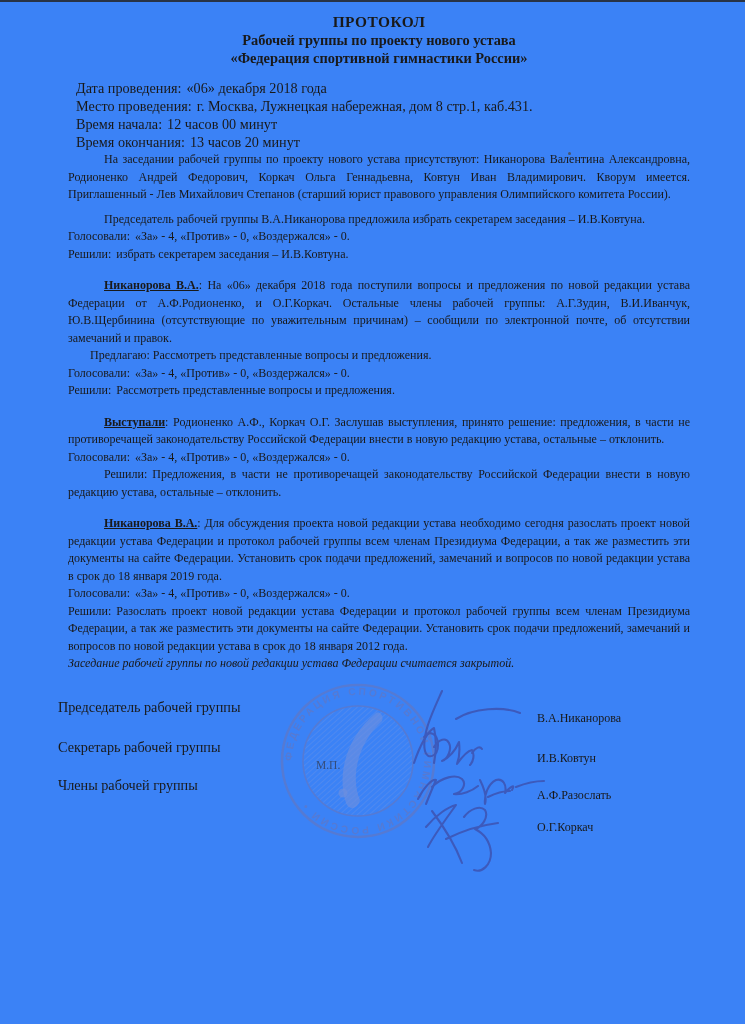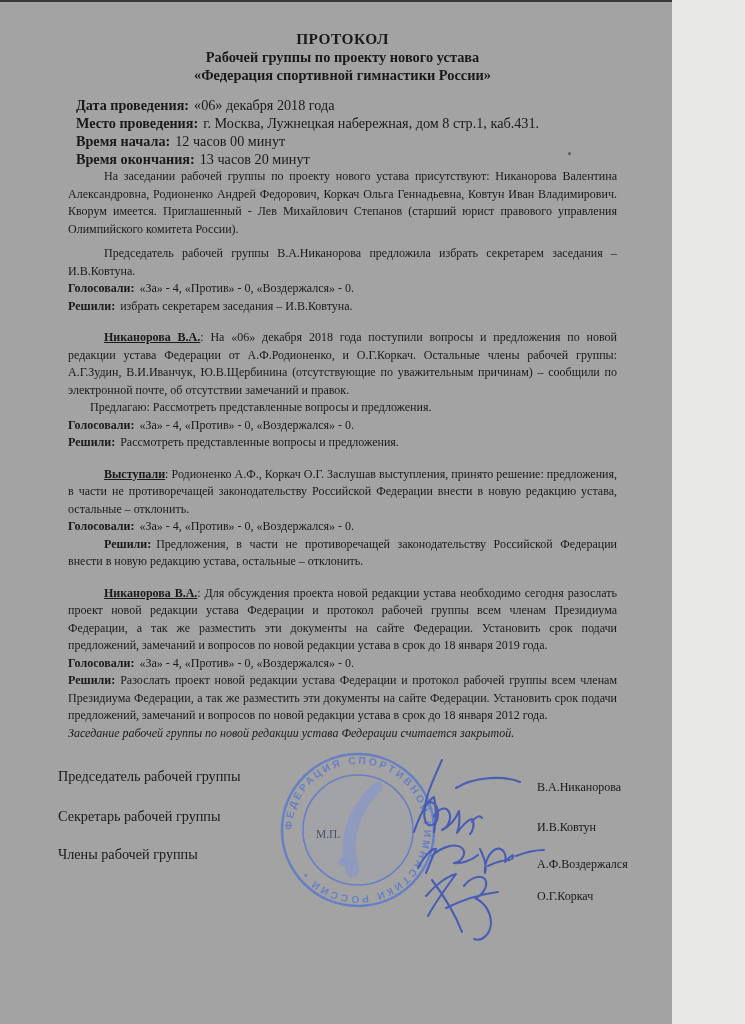--- a/index.html
+++ b/index.html
@@ -1,37 +1,37 @@
 <!DOCTYPE html>
 <html style="--sig-blue: #3d55b5; --stamp-blue: #5b79cc;"><head>
 <meta charset="utf-8">
 <style>
   html,body{margin:0;padding:0;background:#e8e8e6;}
   .page{
     position:relative;
-    width:672px;height:1024px;
-    background:#a3a3a3;
+    width:745px;height:1024px;
+    background:#3b82f6;
     box-sizing:border-box;
-    padding:24px 55px 0 68px;
+    padding:7px 55px 0 68px;
     font-family:"Liberation Serif","DejaVu Serif",serif;
     color:#191919;
     overflow:hidden;
   }
   .scan-edge{position:absolute;top:0;left:0;width:100%;height:2px;background:#262626;opacity:.85;}
   .speck{position:absolute;width:3px;height:3px;border-radius:50%;background:#4a4a4a;opacity:.8;}
 
   .title-block{text-align:center;font-weight:bold;line-height:18px;font-size:14.4px;margin-top:6px;}
   .title-main{font-size:15.4px;letter-spacing:.5px;}
 
   .meta{margin-top:12px;margin-left:8px;font-size:14.2px;line-height:18px;}
   .meta-row{white-space:nowrap;}
 
   .b{font-weight:bold;}
   .u{text-decoration:underline;}
-  .lbl{font-weight:bold;margin-right:5px;}
+  .lbl{font-weight:normal;margin-right:5px;}
 
   p.para{margin:0;text-align:justify;font-size:12px;line-height:17.5px;}
   .ind{text-indent:36px;}
   .ind-sm{text-indent:22px;}
   .mt-block{margin-top:14px;}
   .mt-first{margin-top:11px;}
   .mt-p2{margin-top:7px;}
 
   .closing{margin:12px 0 0 0;font-style:italic;font-size:14.6px;line-height:18px;text-indent:0;}
 
@@ -122,21 +122,21 @@
 
   <p class="para closing">Заседание рабочей группы по новой редакции устава Федерации считается закрытой.</p>
 
   <div class="sig-area">
     <div class="sig-role" style="top:6px;">Председатель рабочей группы</div>
     <div class="sig-role" style="top:46px;">Секретарь рабочей группы</div>
     <div class="sig-role" style="top:84px;">Члены рабочей группы</div>
 
     <div class="sig-name" style="top:18px;">В.А.Никанорова</div>
     <div class="sig-name" style="top:58px;">И.В.Ковтун</div>
-    <div class="sig-name" style="top:95px;">А.Ф.Воздержался</div>
+    <div class="sig-name" style="top:95px;">А.Ф.Разослать</div>
     <div class="sig-name" style="top:127px;">О.Г.Коркач</div>
 
     <svg class="stamp-wrap" viewBox="0 0 160 160">
       <defs>
         <pattern id="hatch" width="4" height="4" patternUnits="userSpaceOnUse" patternTransform="rotate(48)">
           <line x1="0" y1="0" x2="0" y2="4" stroke="#8aa0dc" stroke-width="1.1" opacity="0.55"></line>
         </pattern>
         <path id="ringPath" d="M 14,80 A 66,66 0 1 1 146,80 A 66,66 0 1 1 14,80"></path>
       </defs>
       <circle cx="80" cy="80" r="76" fill="none" stroke="#5b79cc" stroke-width="2.6"></circle>

